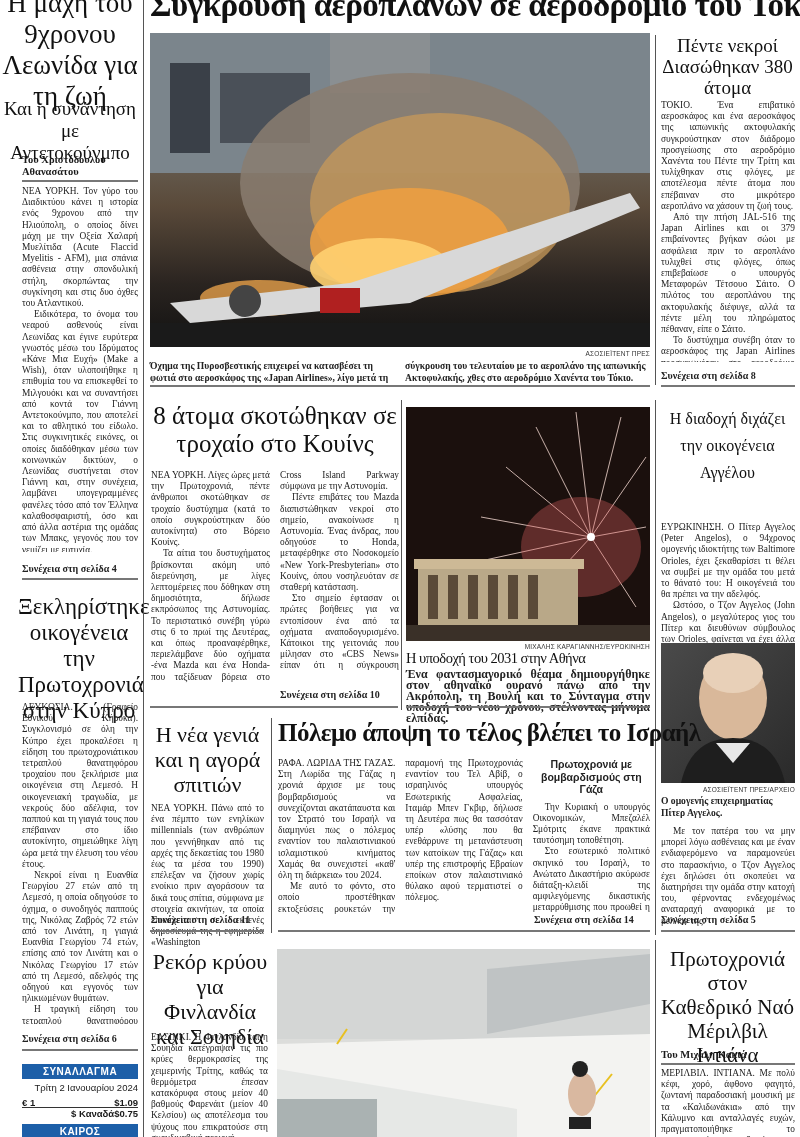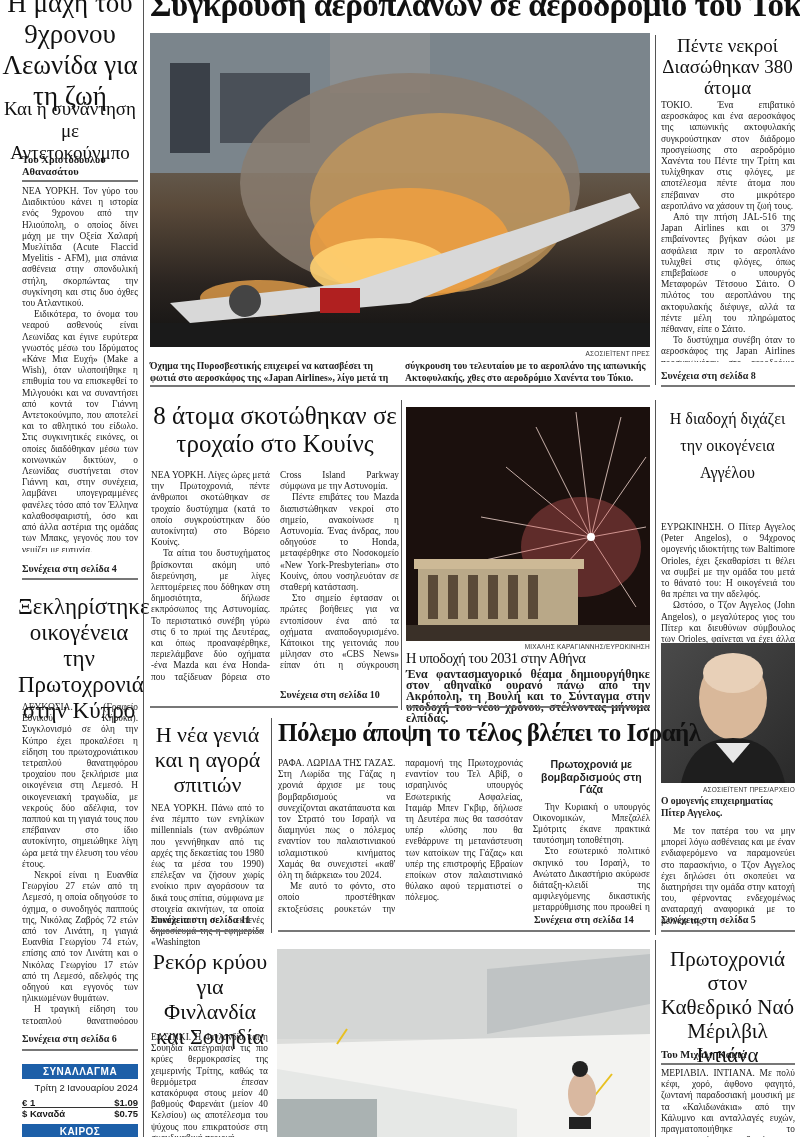--- a/index.html
+++ b/index.html
@@ -46,21 +46,21 @@
   <div class="cont" style="position:absolute;left:22px;top:1033px;">Συνέχεια στη σελίδα 6</div>
   <div class="rule" style="left:22px;top:1049px;width:116px;"></div>
 
   <div style="position:absolute;left:22px;top:1064px;width:116px;">
     <div class="bluebar">ΣΥΝΑΛΛΑΓΜΑ</div>
     <div class="sans" style="font-size:9.5px;text-align:right;margin-top:3px;height:13px;">Τρίτη 2 Ιανουαρίου 2024</div>
     <div class="sans" style="display:flex;justify-content:space-between;font-size:9.5px;font-weight:bold;border-bottom:1px solid #333;margin-top:2px;height:11px;line-height:11px;">
       <span>€ 1</span>
         <span>$1.09</span>
     </div>
-    <div class="sans" style="display:flex;justify-content:space-between;font-size:9.5px;font-weight:bold;height:11px;line-height:11px;">
+    <div class="sans" style="display:flex;justify-content:flex-end;font-size:9.5px;font-weight:bold;height:11px;line-height:11px;">
       <span>$ Καναδά</span>
         <span>$0.75</span>
     </div>
     <div class="bluebar" style="margin-top:5px;">ΚΑΙΡΟΣ</div>
   </div>
 </div>
 
 <div class="vrule" style="left:143px;top:0;height:1137px;"></div>
 
 <div class="headb" style="position:absolute;left:150px;top:-14px;width:640px;font-size:33px;line-height:38px;text-align:left;white-space:nowrap;">Σύγκρουση αεροπλάνων σε αεροδρόμιο του Τόκιο</div>

